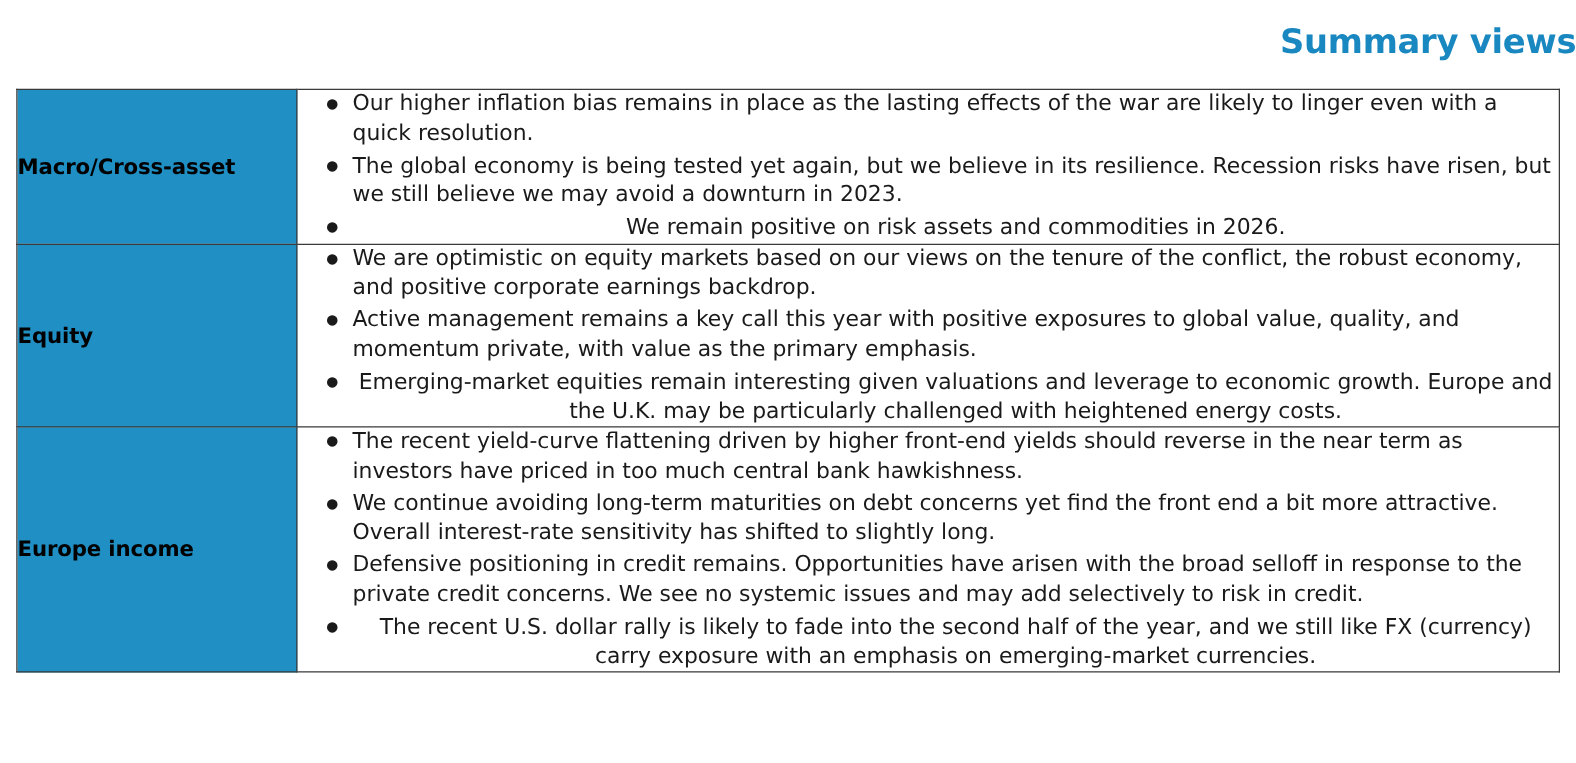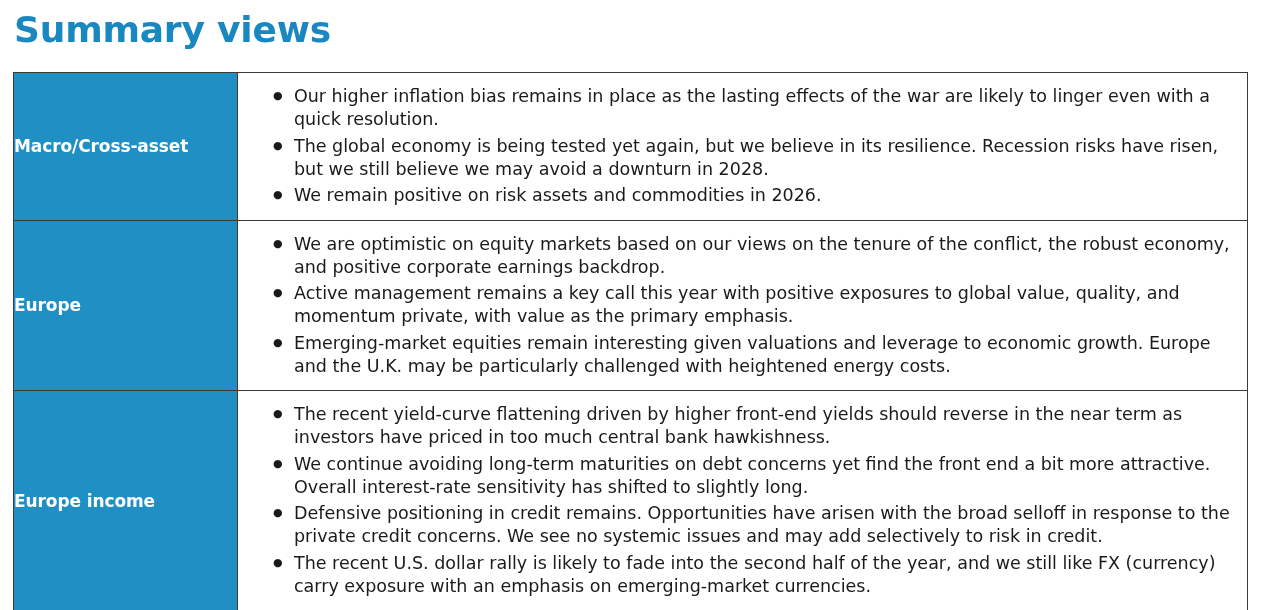--- a/index.html
+++ b/index.html
@@ -15,66 +15,68 @@
     overflow: hidden;
   }
   .page {
     position: relative;
     width: 1261px;
     height: 610px;
     box-sizing: border-box;
     padding: 0;
   }
   .page-title {
-    font-size: 36px;
+    font-size: 27px;
     font-weight: bold;
     color: #1987c0;
     letter-spacing: -0.2px;
-    margin: 8px 0 0 14px;
+    margin: 18px 0 0 14px;
     line-height: 1.2;
+    text-align: right;
   }
   table.summary {
     border-collapse: collapse;
     width: 1235px;
     margin: 21px 0 0 13px;
     table-layout: fixed;
   }
   table.summary td {
     border: 1px solid #3a3a3a;
     vertical-align: middle;
     padding: 0;
   }
   td.cat {
     width: 223px;
     background: #1f8fc4;
-    color: #ffffff;
+    color: #000000;
     font-weight: bold;
     font-size: 17px;
     padding: 0 0 0 16px;
     letter-spacing: -0.1px;
   }
   td.points {
     background: #ffffff;
     padding: 7px 10px 7px 0;
   }
   ul.bullets {
-    margin: 12px;
+    margin: 0;
     padding: 0 0 0 44px;
     list-style: none;
   }
   ul.bullets li {
     position: relative;
     font-size: 17.5px;
     line-height: 1.33;
     color: #1a1a1a;
     margin: 0 0 3px 0;
     padding-left: 0;
   }
   ul.bullets li:last-child {
     margin-bottom: 0;
+    text-align: center;
   }
   ul.bullets li::before {
     content: "\25CF";
     position: absolute;
     left: -21px;
     top: 0;
     font-size: 11px;
     line-height: 1.95;
     color: #1a1a1a;
   }
@@ -86,27 +88,27 @@
 
   <h1 class="page-title">Summary views</h1>
 
   <table class="summary">
     <tbody>
       <tr>
         <td class="cat">Macro/Cross-asset</td>
         <td class="points">
           <ul class="bullets">
             <li>Our higher inflation bias remains in place as the lasting effects of the war are likely to linger even with a quick resolution.</li>
-            <li>The global economy is being tested yet again, but we believe in its resilience. Recession risks have risen, but we still believe we may avoid a downturn in 2028.</li>
+            <li>The global economy is being tested yet again, but we believe in its resilience. Recession risks have risen, but we still believe we may avoid a downturn in 2023.</li>
             <li>We remain positive on risk assets and commodities in 2026.</li>
           </ul>
         </td>
       </tr>
       <tr>
-        <td class="cat">Europe</td>
+        <td class="cat">Equity</td>
         <td class="points">
           <ul class="bullets">
             <li>We are optimistic on equity markets based on our views on the tenure of the conflict, the robust economy, and positive corporate earnings backdrop.</li>
             <li>Active management remains a key call this year with positive exposures to global value, quality, and momentum private, with value as the primary emphasis.</li>
             <li>Emerging-market equities remain interesting given valuations and leverage to economic growth. Europe and the U.K. may be particularly challenged with heightened energy costs.</li>
           </ul>
         </td>
       </tr>
       <tr>
         <td class="cat">Europe income</td>

